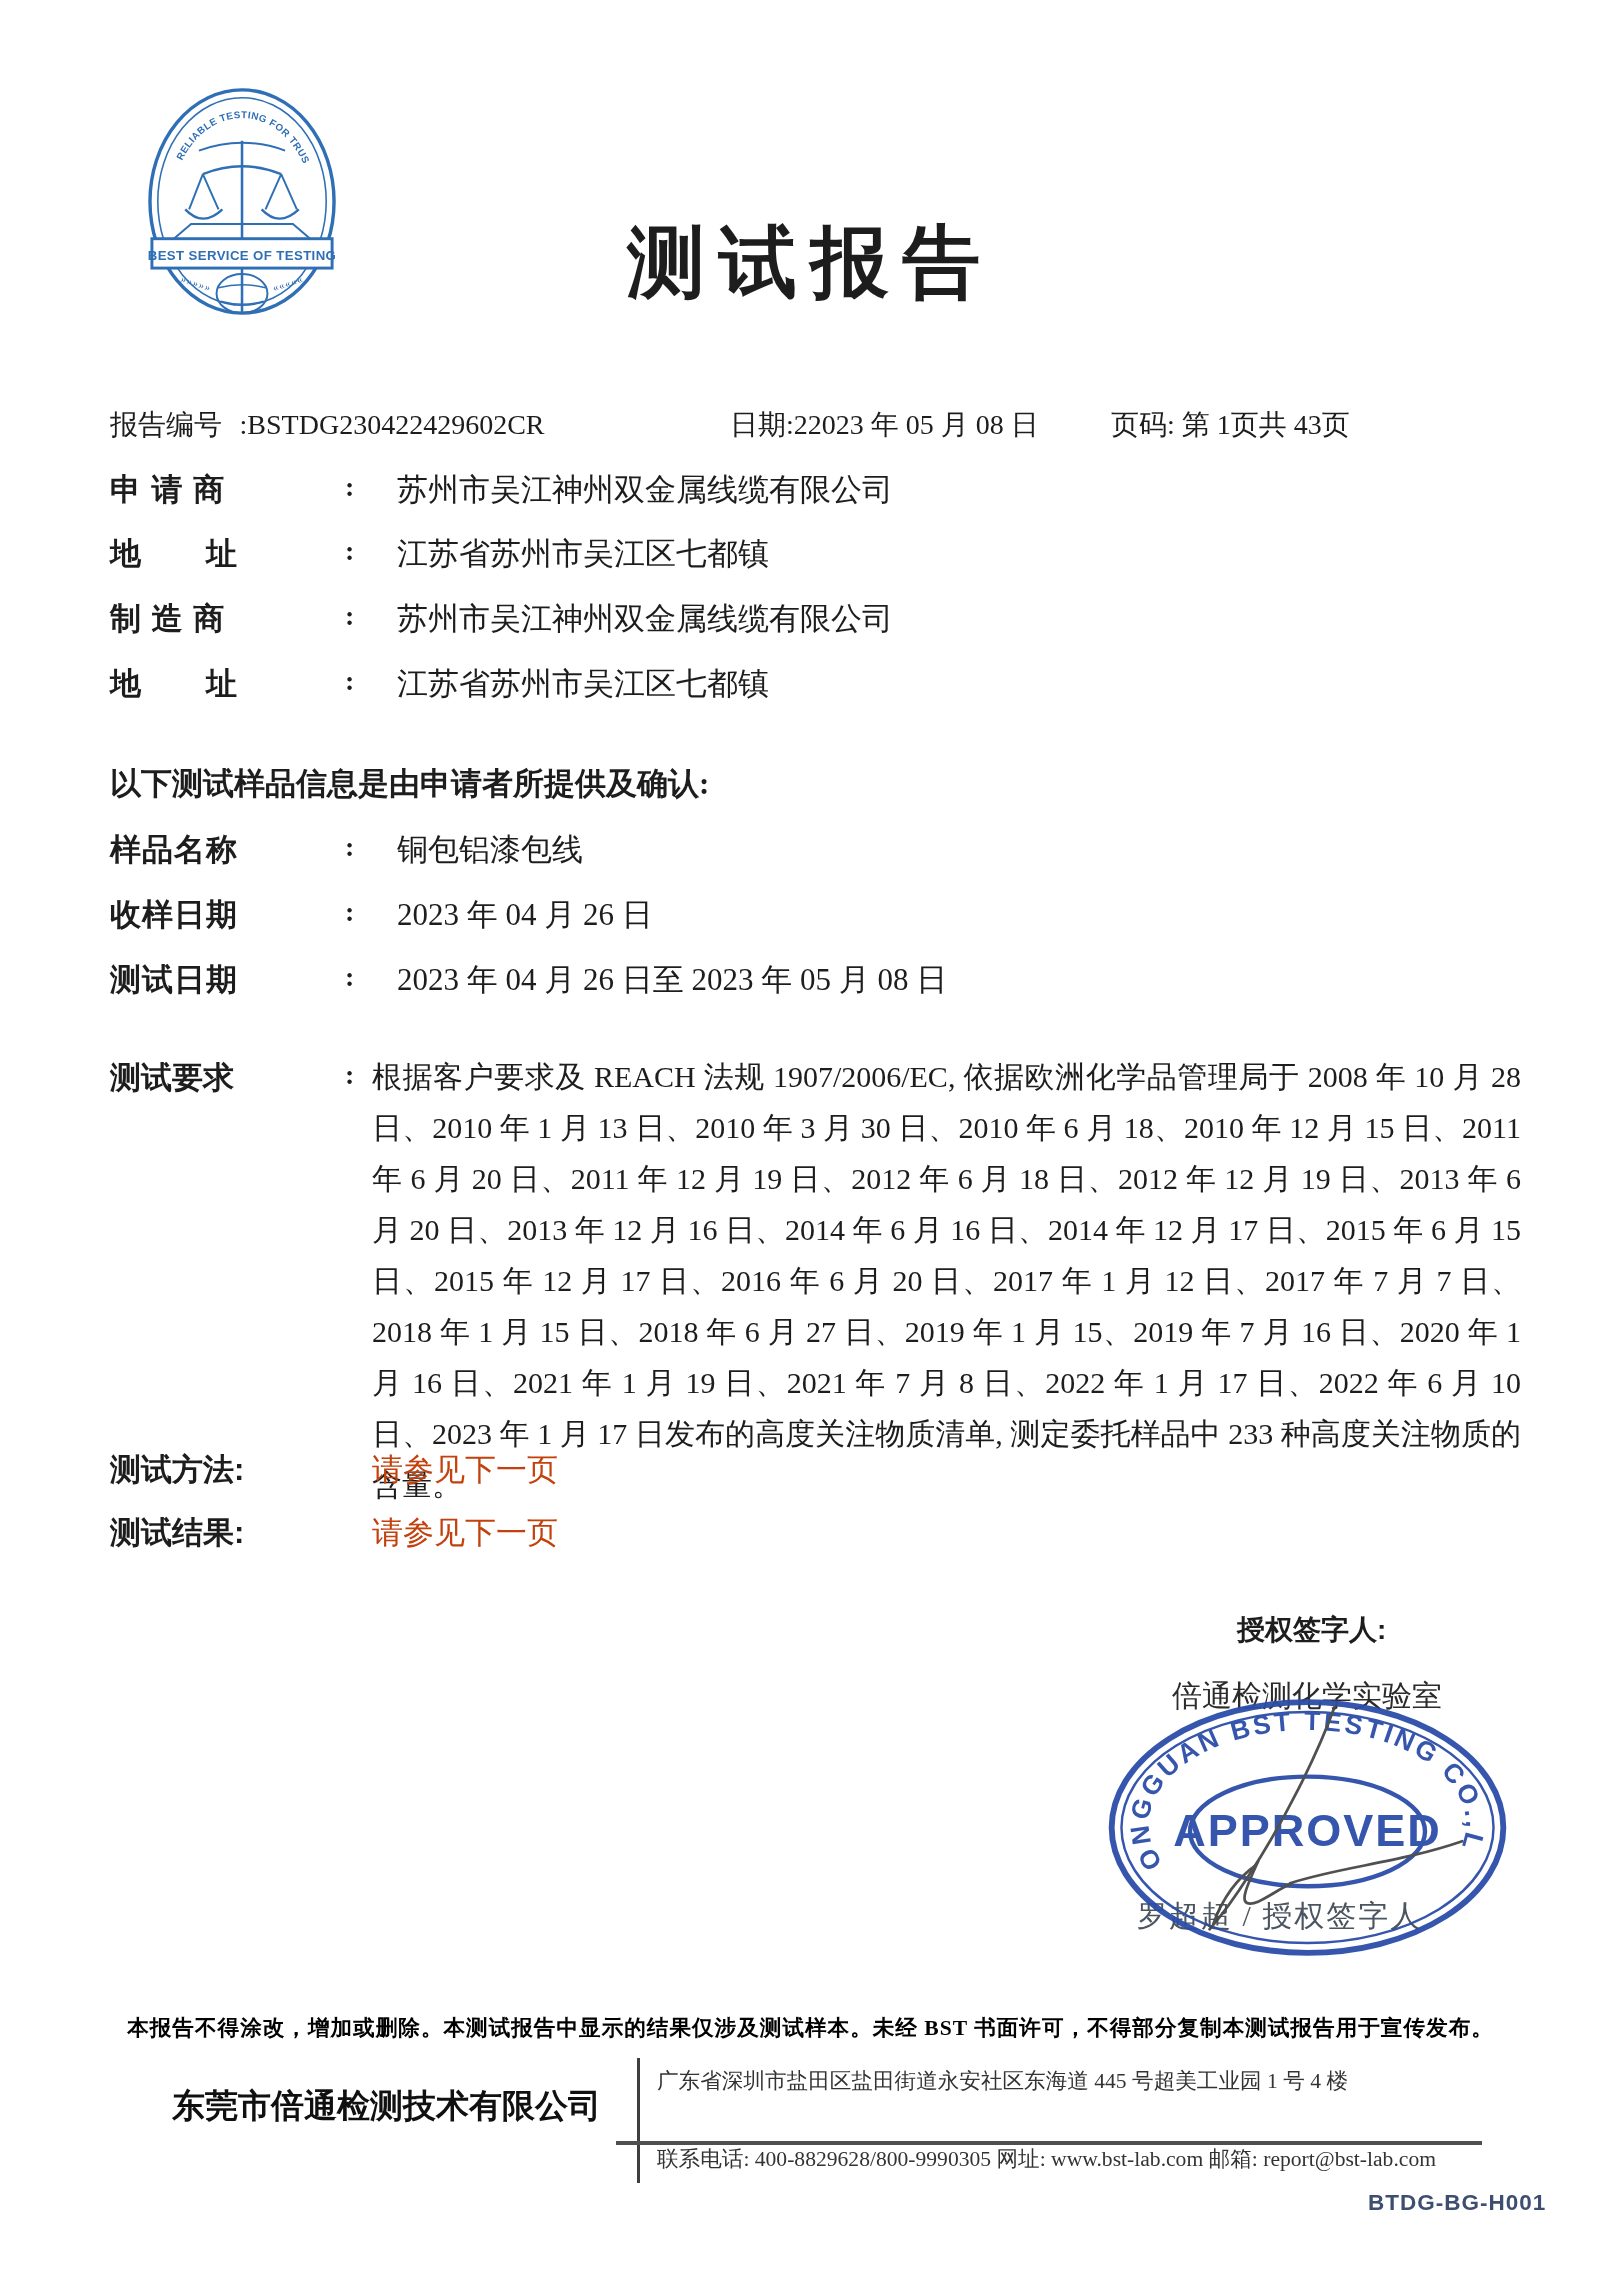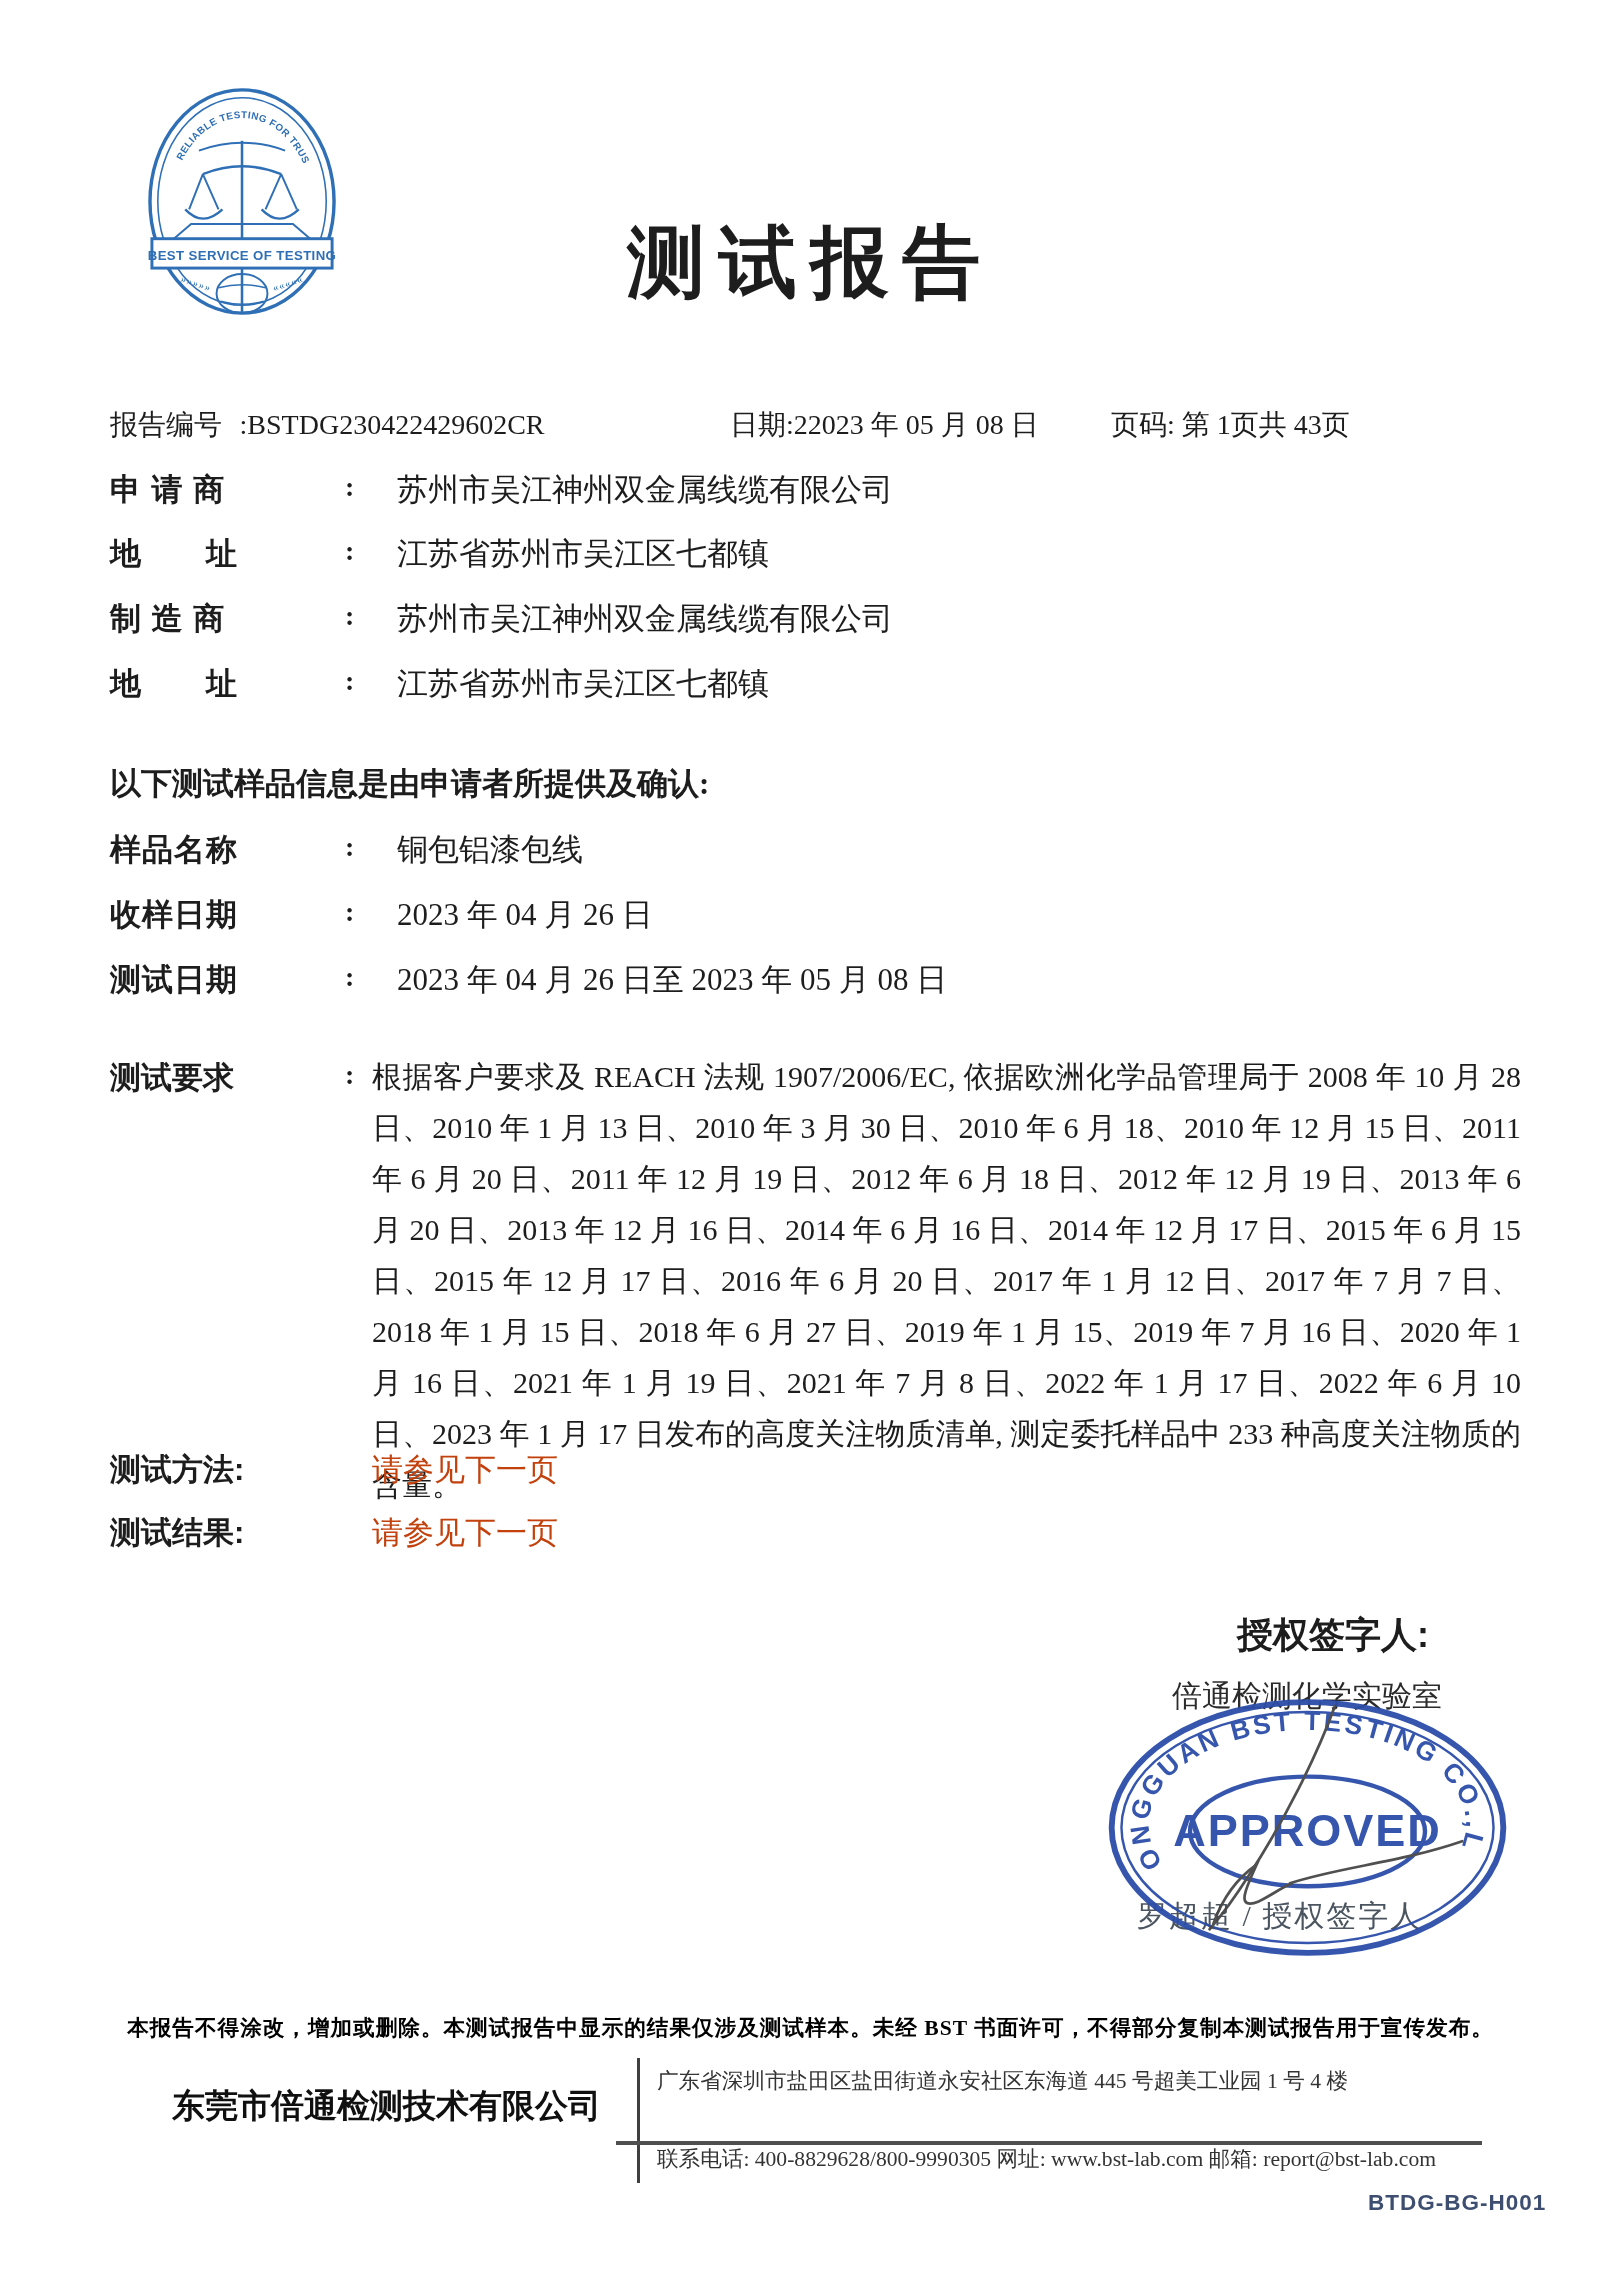--- a/index.html
+++ b/index.html
@@ -42,21 +42,21 @@
   .req-colon{left:345px;top:1059px;font-weight:bold;font-size:28px;}
   .req-text{
     left:372px;top:1051px;width:1149px;
     font-size:30px;line-height:51px;
     text-align:justify;
   }
   
   .mr-label{font-family:"Liberation Sans", sans-serif;font-weight:bold;font-size:31px;left:110px;}
   .mr-value{left:372px;font-size:31px;color:#c2410c;}
   
-  .sig-title{left:1237px;top:1611px;font-family:"Liberation Sans", sans-serif;font-weight:bold;font-size:36px;}
+  .sig-title{left:1237px;top:1611px;font-family:"Liberation Sans", sans-serif;font-weight:bold;font-size:28px;}
   .sig-lab{left:1172px;top:1676px;font-size:30px;color:#2b2b2b;}
   .signer{left:1137px;top:1896px;font-size:30px;color:#4b5560;letter-spacing:2px;z-index:1;white-space:nowrap;}
   .stamp{left:1096px;top:1694px;z-index:2;opacity:.95;}
   
   .disclaimer{left:0;right:0;top:2013px;text-align:center;font-size:21.6px;font-weight:600;color:#000000;letter-spacing:1px;}
   .f-company{left:172px;top:2084px;font-family:"Liberation Sans", sans-serif;font-weight:bold;font-size:33px;color:#101010;text-align:center;}
   .f-divider{left:637px;top:2058px;width:2.9px;height:125px;background:#3f3f3f;}
   .f-addr{left:657px;top:2066px;font-size:21.6px;font-weight:500;color:#333;white-space:nowrap;}
   .f-contact{left:657px;top:2101px;font-size:21.6px;font-weight:500;color:#333;white-space:nowrap;margin-top:43px;}
   .f-rule{left:616px;top:2141px;width:866px;height:3.9px;background:#4f4f4f;}

